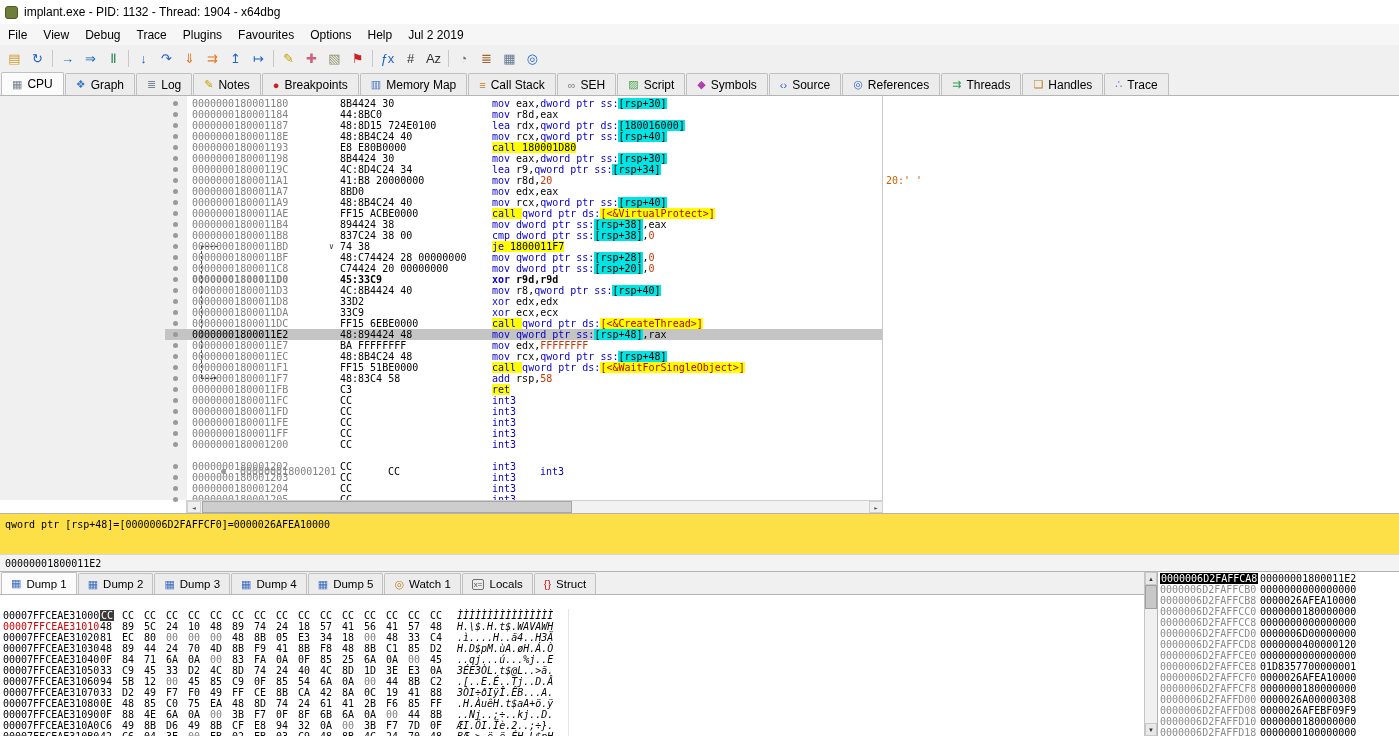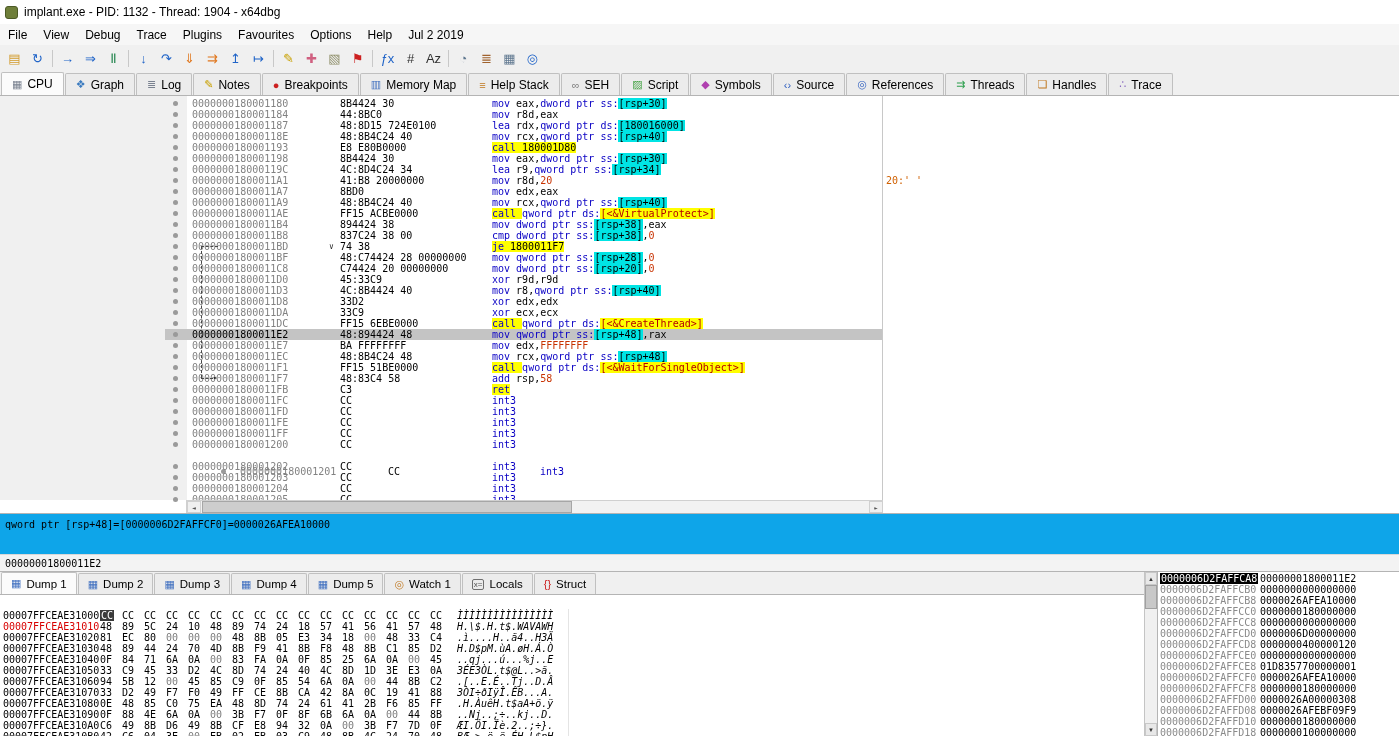--- a/index.html
+++ b/index.html
@@ -39,21 +39,21 @@
   .jmpv{position:absolute;left:201px;top:150px;height:132px;border-left:1px dashed #484848;}
   .jmph{position:absolute;border-top:1px dashed #484848;}
   .jmph.t{left:201px;top:150px;width:17px;}
   .jmph.b{left:201px;top:282px;width:12px;}
   .jmpa{position:absolute;left:213px;top:277px;font-size:8px;color:#303030;line-height:10px;}
   .hscroll{position:absolute;left:186px;bottom:0;width:697px;height:13px;background:#f2f2f2;border-top:1px solid #d0d0d0;border-left:1px solid #d0d0d0;}
   .hsb{position:absolute;top:0;width:14px;height:12px;display:flex;align-items:center;justify-content:center;font-size:6px;color:#555;background:#f0f0f0;border:1px solid #d0d0d0;}
   .hsb.l{left:0;} .hsb.r{right:0;}
   .hsthumb{position:absolute;left:15px;top:0;width:370px;height:12px;background:#cdcdcd;border:1px solid #a6a6a6;}
   
-  .infopane{height:58px;background:#0ea5e9;border-top:1px solid #b4b4b4;font-family:"DejaVu Sans Mono","Liberation Mono",monospace;font-size:10px;padding:4px 5px;position:relative;line-height:13px;}
+  .infopane{height:58px;background:#fde047;border-top:1px solid #b4b4b4;font-family:"DejaVu Sans Mono","Liberation Mono",monospace;font-size:10px;padding:4px 5px;position:relative;line-height:13px;}
   .addrline{position:absolute;left:0;right:0;bottom:0;height:17px;border-top:1px solid #d8d8d8;padding:2px 5px;background:#f3f3f3;}
   
   .bottom{height:165px;display:flex;border-top:1px solid #b4b4b4;}
   .bottom-left{width:1144px;display:flex;flex-direction:column;background:#f0f0f0;}
   .btabs{height:22px;display:flex;align-items:flex-end;padding-left:1px;background:#f0f0f0;}
   .btab{height:21px;display:flex;align-items:center;padding:0 9px;font-size:11.5px;background:#ececec;border:1px solid #c0c0c0;border-bottom:none;margin-right:1px;border-radius:2px 2px 0 0;white-space:nowrap;}
   .btab.active{background:#fbfbfb;height:22px;}
   .bticon{margin-right:5px;font-size:11px;}
   .bticon.boxed{border:1px solid #707070;font-size:8px;padding:0 1px;border-radius:2px;}
   .dump{flex:1;background:#fff;position:relative;font-family:"DejaVu Sans Mono","Liberation Mono",monospace;font-size:10px;overflow:hidden;border-top:1px solid #b4b4b4;}
@@ -152,21 +152,21 @@
       <div class="tab">
         <span class="tabicon" style="color: rgb(204, 32, 32);">●</span>
         <span>Breakpoints</span>
       </div>
       <div class="tab">
         <span class="tabicon" style="color: rgb(64, 112, 192);">▥</span>
         <span>Memory Map</span>
       </div>
       <div class="tab">
         <span class="tabicon" style="color: rgb(192, 120, 32);">≡</span>
-        <span>Help Stack</span>
+        <span>Call Stack</span>
       </div>
       <div class="tab">
         <span class="tabicon" style="color: rgb(128, 128, 128);">∞</span>
         <span>SEH</span>
       </div>
       <div class="tab">
         <span class="tabicon" style="color: rgb(64, 160, 64);">▨</span>
         <span>Script</span>
       </div>
       <div class="tab">
@@ -207,21 +207,21 @@
         <div class="drow" style="top: 68px;"><span class="dot"></span><span class="addr">000000018000119C</span><span class="bytes">4C:8D4C24 34</span><span class="ins"><span class="mn">lea </span><span>r9,</span><span class="mn">qword ptr ss:</span><span class="mem">[rsp+34]</span></span></div>
         <div class="drow" style="top: 79px;"><span class="dot"></span><span class="addr">00000001800011A1</span><span class="bytes">41:B8 20000000</span><span class="ins"><span class="mn">mov </span><span>r8d,</span><span class="num">20</span></span><span class="cmt">20:' '</span></div>
         <div class="drow" style="top: 90px;"><span class="dot"></span><span class="addr">00000001800011A7</span><span class="bytes">8BD0</span><span class="ins"><span class="mn">mov </span><span>edx,eax</span></span></div>
         <div class="drow" style="top: 101px;"><span class="dot"></span><span class="addr">00000001800011A9</span><span class="bytes">48:8B4C24 40</span><span class="ins"><span class="mn">mov </span><span>rcx,</span><span class="mn">qword ptr ss:</span><span class="mem">[rsp+40]</span></span></div>
         <div class="drow" style="top: 112px;"><span class="dot"></span><span class="addr">00000001800011AE</span><span class="bytes">FF15 ACBE0000</span><span class="ins"><span class="cy">call </span><span class="mn">qword ptr ds:</span><span class="ay">[&lt;&amp;VirtualProtect&gt;]</span></span></div>
         <div class="drow" style="top: 123px;"><span class="dot"></span><span class="addr">00000001800011B4</span><span class="bytes">894424 38</span><span class="ins"><span class="mn">mov </span><span class="mn">dword ptr ss:</span><span class="mem">[rsp+38]</span><span>,eax</span></span></div>
         <div class="drow" style="top: 134px;"><span class="dot"></span><span class="addr">00000001800011B8</span><span class="bytes">837C24 38 00</span><span class="ins"><span class="mn">cmp </span><span class="mn">dword ptr ss:</span><span class="mem">[rsp+38]</span><span>,</span><span class="num">0</span></span></div>
         <div class="drow" style="top: 145px;"><span class="dot"></span><span class="addr">00000001800011BD</span><span class="jmark">∨</span><span class="bytes">74 38</span><span class="ins"><span class="cy">je </span><span class="ty">1800011F7</span></span></div>
         <div class="drow" style="top: 156px; text-decoration: underline;"><span class="dot"></span><span class="addr">00000001800011BF</span><span class="bytes">48:C74424 28 00000000</span><span class="ins"><span class="mn">mov </span><span class="mn">qword ptr ss:</span><span class="mem">[rsp+28]</span><span>,</span><span class="num">0</span></span></div>
         <div class="drow" style="top: 167px; padding-left: 46px;"><span class="dot"></span><span class="addr">00000001800011C8</span><span class="bytes">C74424 20 00000000</span><span class="ins"><span class="mn">mov </span><span class="mn">dword ptr ss:</span><span class="mem">[rsp+20]</span><span>,</span><span class="num">0</span></span></div>
-        <div class="drow" style="top: 178px;"><span class="dot"></span><span class="addr">00000001800011D0</span><span class="bytes">45:33C9</span><span class="ins"><span class="mn">xor </span><span>r9d,r9d</span></span></div>
+        <div class="drow" style="top: 178px; font-weight: bold;"><span class="dot"></span><span class="addr">00000001800011D0</span><span class="bytes">45:33C9</span><span class="ins"><span class="mn">xor </span><span>r9d,r9d</span></span></div>
         <div class="drow" style="top: 189px;"><span class="dot"></span><span class="addr">00000001800011D3</span><span class="bytes">4C:8B4424 40</span><span class="ins"><span class="mn">mov </span><span>r8,</span><span class="mn">qword ptr ss:</span><span class="mem">[rsp+40]</span></span></div>
         <div class="drow" style="top: 200px;"><span class="dot"></span><span class="addr">00000001800011D8</span><span class="bytes">33D2</span><span class="ins"><span class="mn">xor </span><span>edx,edx</span></span></div>
         <div class="drow" style="top: 211px;"><span class="dot"></span><span class="addr">00000001800011DA</span><span class="bytes">33C9</span><span class="ins"><span class="mn">xor </span><span>ecx,ecx</span></span></div>
         <div class="drow" style="top: 222px;"><span class="dot"></span><span class="addr">00000001800011DC</span><span class="bytes">FF15 6EBE0000</span><span class="ins"><span class="cy">call </span><span class="mn">qword ptr ds:</span><span class="ay">[&lt;&amp;CreateThread&gt;]</span></span></div>
         <div class="drow sel" style="top: 233px;"><i class="selbg"></i><span class="dot"></span><span class="addr">00000001800011E2</span><span class="bytes">48:894424 48</span><span class="ins"><span class="mn">mov </span><span class="mn">qword ptr ss:</span><span class="mem">[rsp+48]</span><span>,rax</span></span></div>
         <div class="drow" style="top: 244px;"><span class="dot"></span><span class="addr">00000001800011E7</span><span class="bytes">BA FFFFFFFF</span><span class="ins"><span class="mn">mov </span><span>edx,</span><span class="num">FFFFFFFF</span></span></div>
         <div class="drow" style="top: 255px;"><span class="dot"></span><span class="addr">00000001800011EC</span><span class="bytes">48:8B4C24 48</span><span class="ins"><span class="mn">mov </span><span>rcx,</span><span class="mn">qword ptr ss:</span><span class="mem">[rsp+48]</span></span></div>
         <div class="drow" style="top: 266px;"><span class="dot"></span><span class="addr">00000001800011F1</span><span class="bytes">FF15 51BE0000</span><span class="ins"><span class="cy">call </span><span class="mn">qword ptr ds:</span><span class="ay">[&lt;&amp;WaitForSingleObject&gt;]</span></span></div>
         <div class="drow" style="top: 277px;"><span class="dot"></span><span class="addr">00000001800011F7</span><span class="bytes">48:83C4 58</span><span class="ins"><span class="mn">add </span><span>rsp,</span><span class="num">58</span></span></div>
         <div class="drow" style="top: 288px;"><span class="dot"></span><span class="addr">00000001800011FB</span><span class="bytes">C3</span><span class="ins"><span class="cy">ret</span></span></div>

